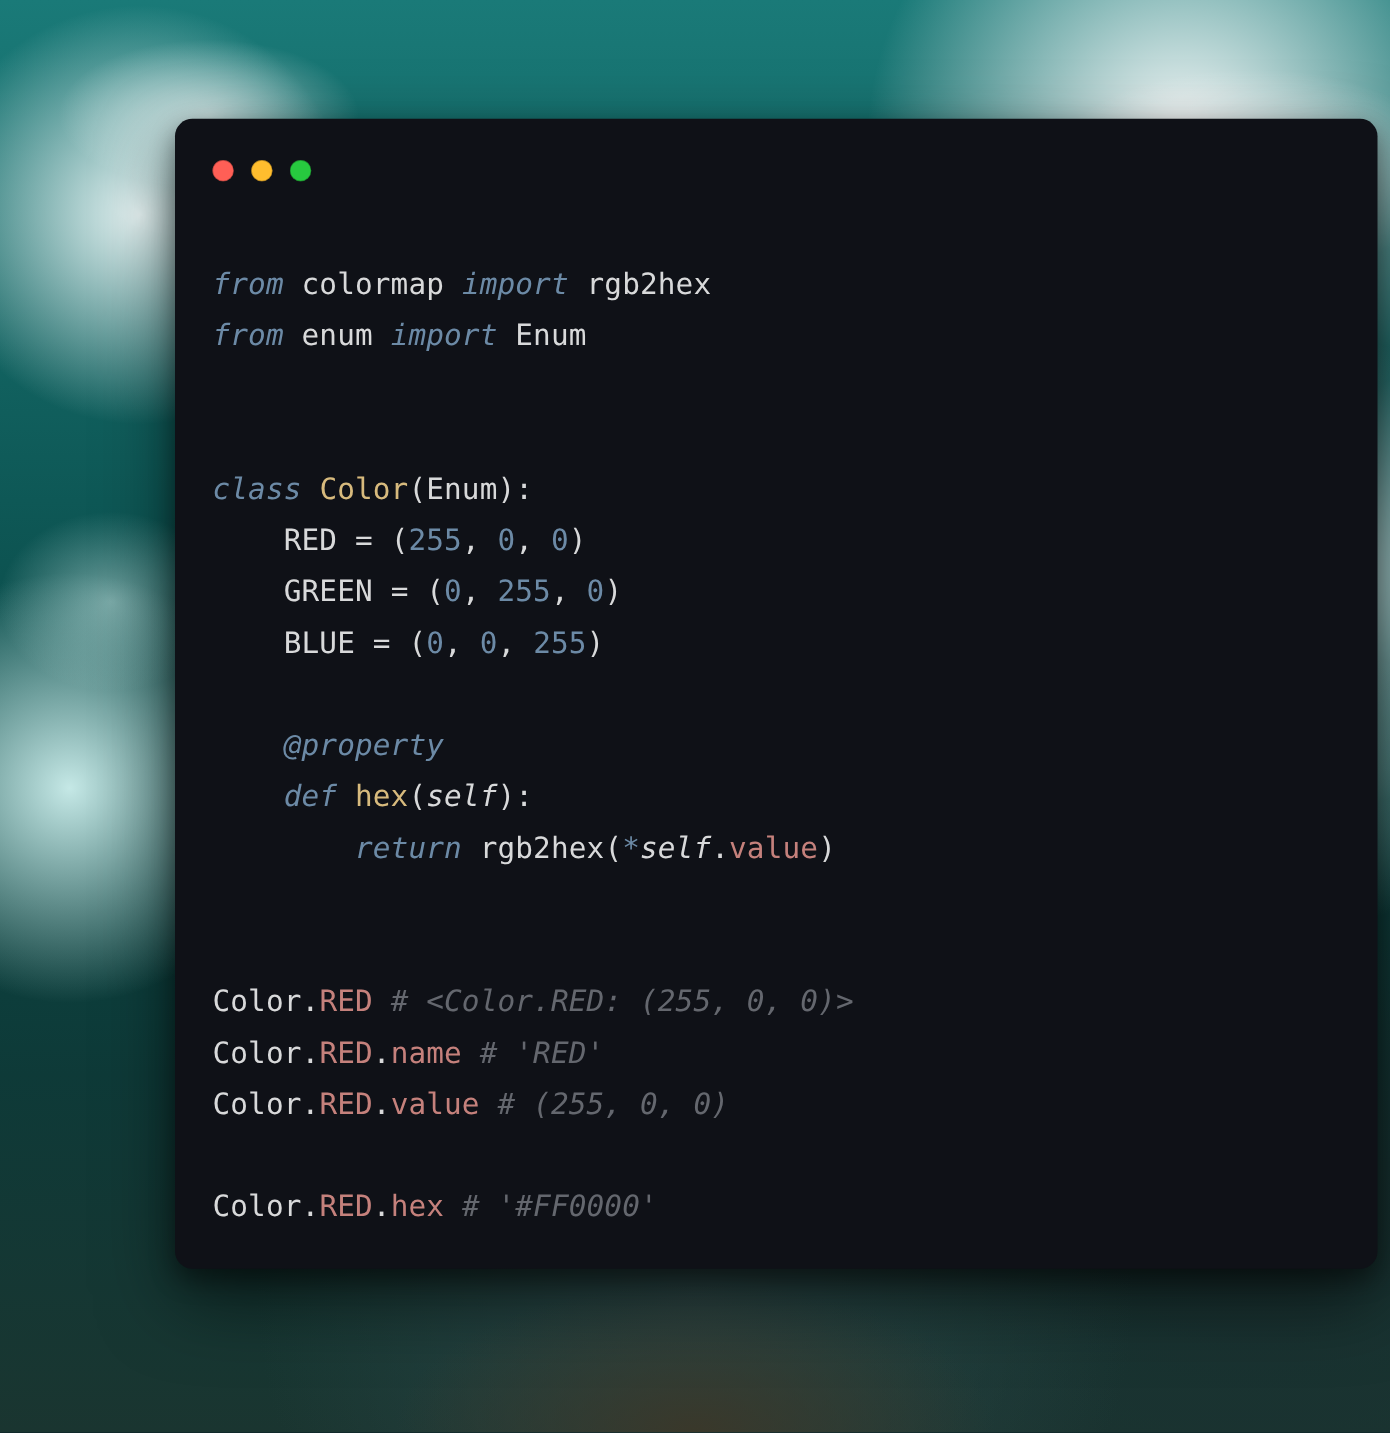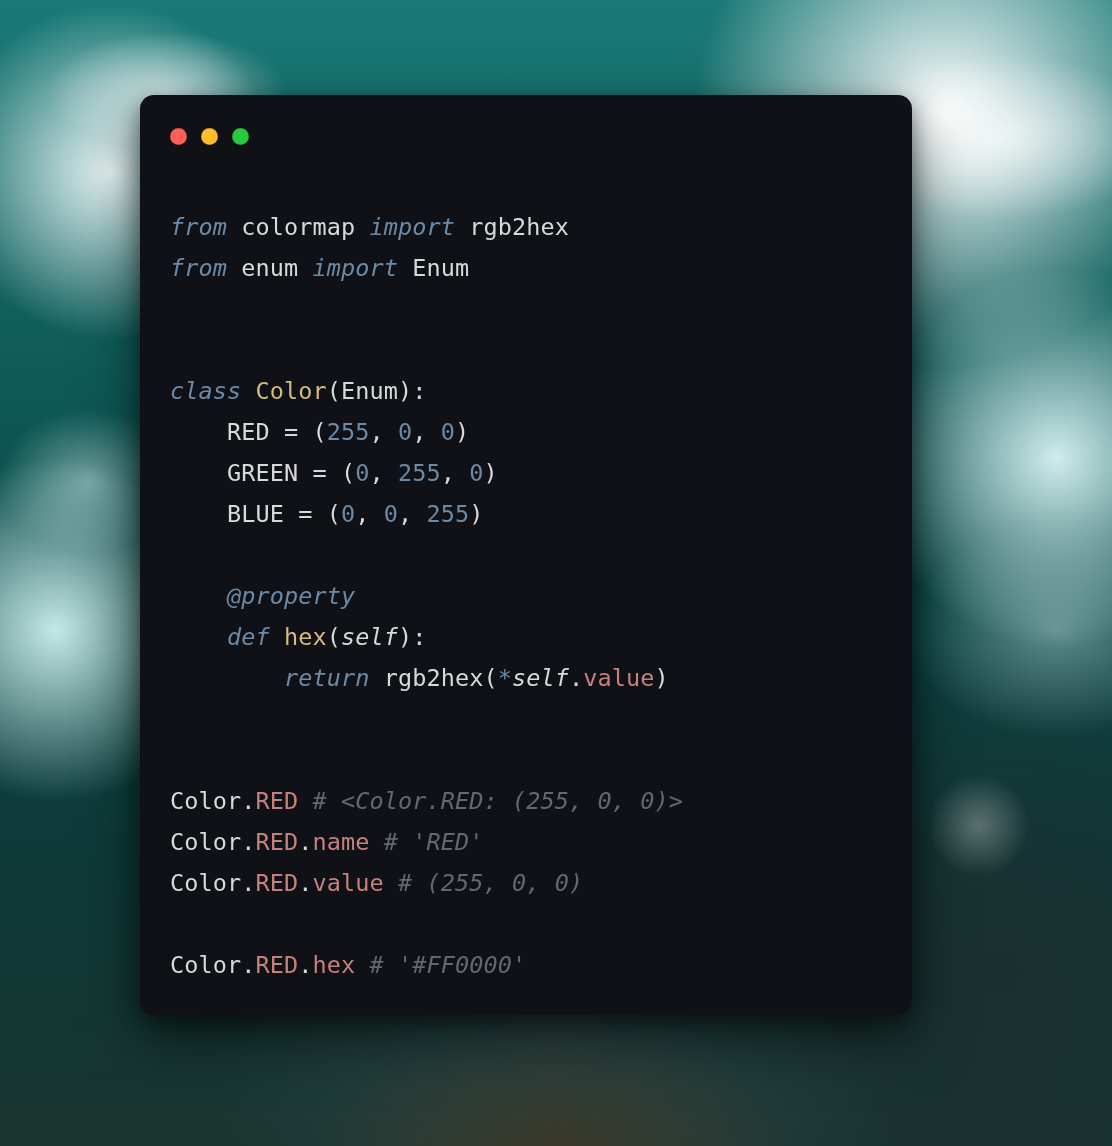--- a/index.html
+++ b/index.html
@@ -35,21 +35,21 @@
       position: absolute; inset: 0;
       background:
         radial-gradient(circle at 20% 25%, rgba(255,255,255,0.3) 0%, rgba(255,255,255,0) 4%),
         radial-gradient(circle at 75% 30%, rgba(255,255,255,0.25) 0%, rgba(255,255,255,0) 3%),
         radial-gradient(circle at 40% 70%, rgba(255,255,255,0.2) 0%, rgba(255,255,255,0) 3%),
         radial-gradient(circle at 88% 72%, rgba(255,255,255,0.3) 0%, rgba(255,255,255,0) 4%);
     }
     .window {
       position: absolute;
       left: 140px; top: 95px;
-      width: 772px; height: 920px;
+      width: 962px; height: 920px;
       background: #0f1117;
       border-radius: 14px;
       box-shadow: 0 24px 60px rgba(0,0,0,0.55), 0 8px 20px rgba(0,0,0,0.4);
     }
     .titlebar {
       height: 50px;
       display: flex;
       align-items: center;
       padding-left: 30px;
       gap: 14px;

